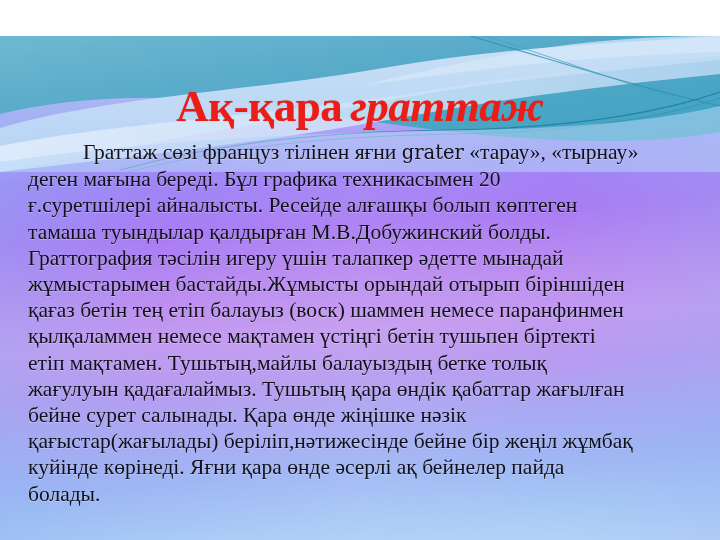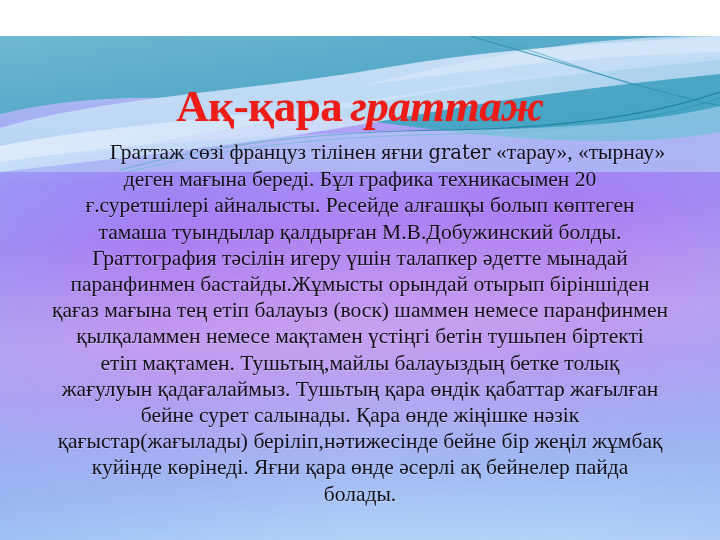--- a/index.html
+++ b/index.html
@@ -73,28 +73,28 @@
     letter-spacing: -0.5px;
     white-space: nowrap;
     text-shadow: 0 0 1px rgba(180,0,0,0.35);
   }
   .title .t-regular { font-style: normal; }
   .title .t-italic  { font-style: italic; padding-left: 8px; }
 
   
   .body-text {
     position: absolute;
-    left: 22px;
+    left: 28px;
     top: 103px;
     width: 676px;
     font-size: 21.5px;
     line-height: 26.2px;
     color: #111018;
     text-indent: 55px;
-    text-align: center;
+    text-align: left;
     white-space: normal;
     text-shadow: 0 1px 0 rgba(255,255,255,0.28);
   }
   .body-text .latin {
     font-family: "DejaVu Serif", "Liberation Serif", serif;
     font-size: 19.5px;
   }
   .body-text .l-break { display: block; text-indent: 0; }
 </style>
 </head>
@@ -145,22 +145,22 @@
   <div class="title-wrap">
     <span class="title"><span class="t-regular">Ақ-қара</span><span class="t-italic">граттаж</span></span>
   </div>
 
   <div class="body-text" style="color: rgb(17, 16, 24);">
       <span style="display: block; text-indent: 55px;">Граттаж сөзі француз тілінен яғни <span class="latin">grater</span> «тарау», «тырнау»</span>
       <span class="l-break">деген мағына береді. Бұл графика техникасымен 20</span>
       <span class="l-break">ғ.суретшілері айналысты. Ресейде алғашқы болып көптеген</span>
       <span class="l-break">тамаша туындылар қалдырған М.В.Добужинский болды.</span>
       <span class="l-break">Граттография тәсілін игеру үшін талапкер әдетте мынадай</span>
-      <span class="l-break">паранфинмен бастайды.Жұмысты орындай отырып біріншіден</span>
-      <span class="l-break">қағаз мағына тең етіп балауыз (воск) шаммен немесе паранфинмен</span>
+      <span class="l-break">жұмыстарымен бастайды.Жұмысты орындай отырып біріншіден</span>
+      <span class="l-break">қағаз бетін тең етіп балауыз (воск) шаммен немесе паранфинмен</span>
       <span class="l-break">қылқаламмен немесе мақтамен үстіңгі бетін тушьпен біртекті</span>
       <span class="l-break">етіп мақтамен. Тушьтың,майлы балауыздың бетке толық</span>
       <span class="l-break">жағулуын қадағалаймыз. Тушьтың қара өндік қабаттар жағылған</span>
       <span class="l-break">бейне сурет салынады. Қара өнде жіңішке нәзік</span>
       <span class="l-break">қағыстар(жағылады) беріліп,нәтижесінде бейне бір жеңіл жұмбақ</span>
       <span class="l-break">куйінде көрінеді. Яғни қара өнде әсерлі ақ бейнелер пайда</span>
       <span class="l-break">болады.</span>
     </div>
 
 </div>

